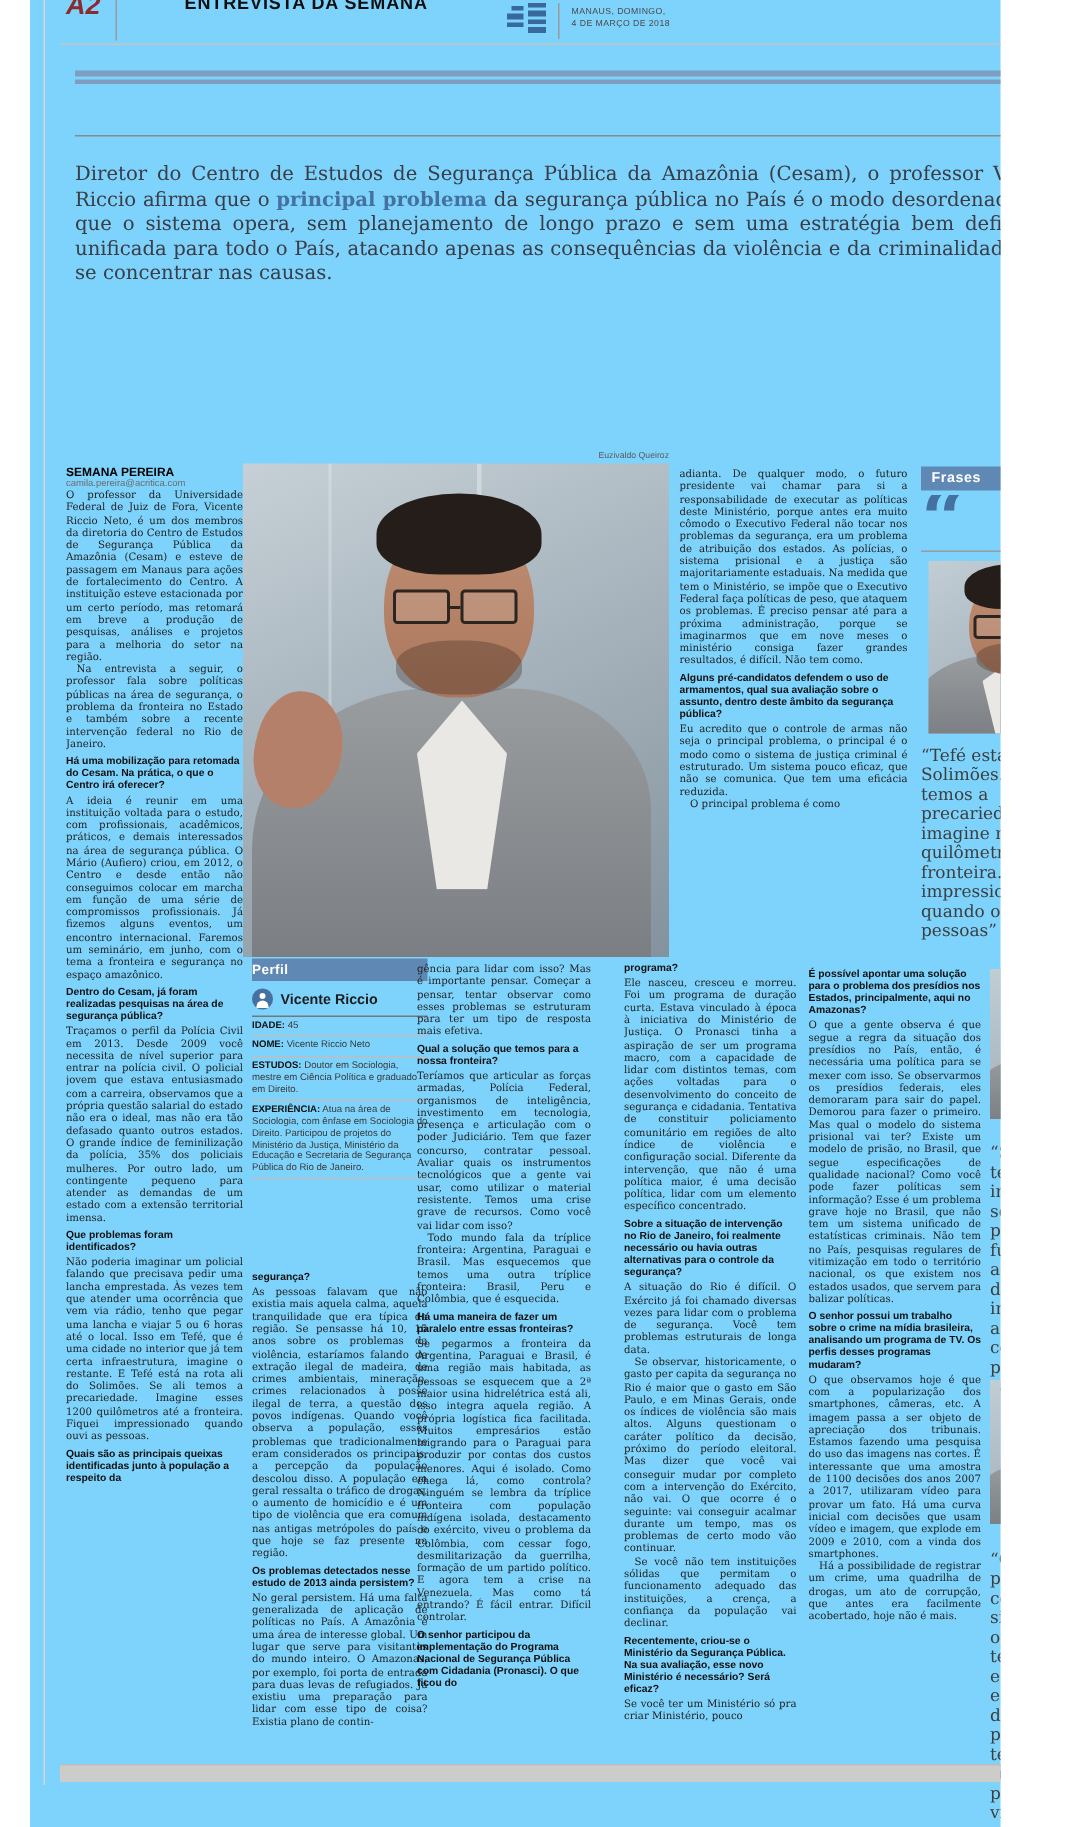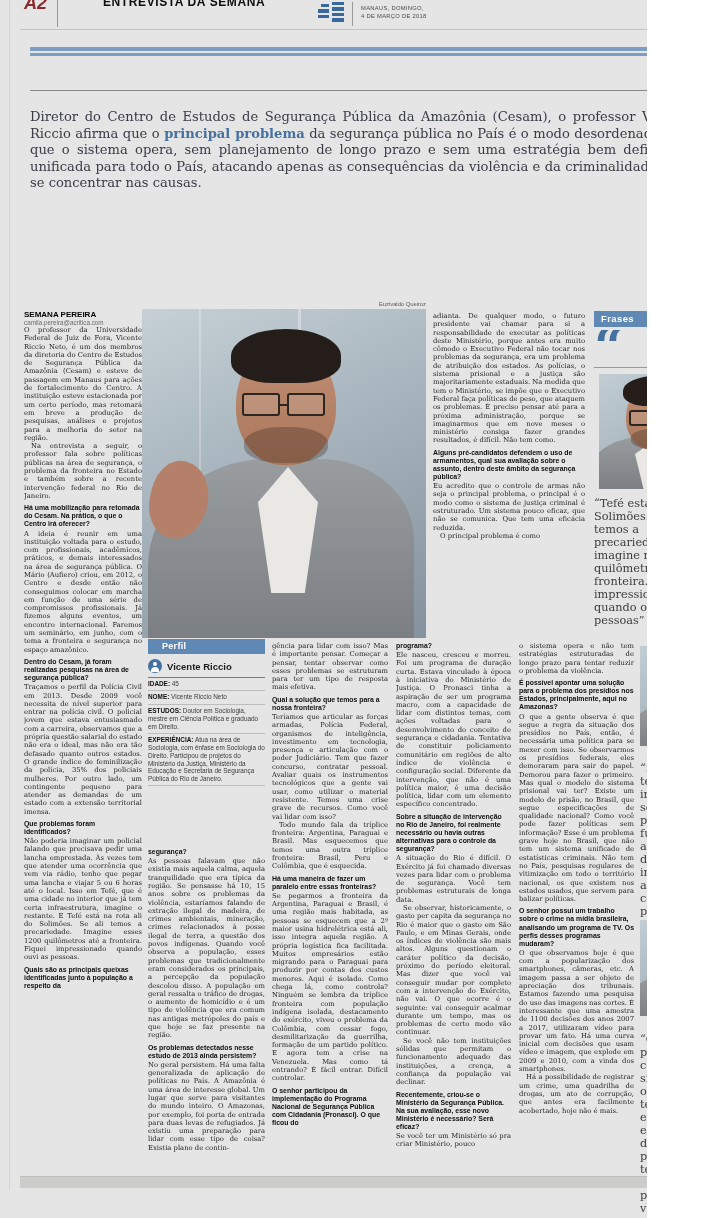--- a/index.html
+++ b/index.html
@@ -1,17 +1,17 @@
 <!DOCTYPE html>
 <html lang="pt"><head>
 <meta charset="utf-8">
 <style>
   html,body{margin:0;padding:0;background:#fff;}
-  .page{position:relative;width:647px;height:1218px;background:#e5e5e5;overflow:hidden;
-        font-family:"DejaVu Serif",serif;color:#1c1c1c;}
+  .page{position:relative;width:647px;height:1218px;background:#7dd3fc;overflow:hidden;
+        font-family:"DejaVu Serif",serif;color:#1c1c1c;margin-left:20px;}
   
   .pageno{position:absolute;left:24px;top:-7px;font:italic 800 18px "Liberation Sans",sans-serif;color:#8b2b30;}
   .tb-vrule{position:absolute;top:0;width:1px;height:27px;background:#9a9a9a;}
   .section-title{position:absolute;left:103px;top:-5px;font:800 12px "Liberation Sans",sans-serif;
         letter-spacing:.6px;color:#0e0e0e;}
   .brand-logo{position:absolute;left:318px;top:2px;width:28px;height:23px;}
   .brand-logo .bars{position:absolute;display:flex;flex-direction:column;gap:2px;}
   .brand-logo .bars div{height:3.4px;background:#38699c;}
   .date-block{position:absolute;left:361px;top:5px;font:5.8px/7.6px "Liberation Sans",sans-serif;
         color:#4a4a4a;letter-spacing:.3px;text-transform:uppercase;}
@@ -35,21 +35,21 @@
   .col p{margin:0;}
   .col .b-q{font-family:"Liberation Sans",sans-serif;font-weight:bold;font-size:6.9px;line-height:8.1px;
         margin:4px 0 1px;text-align:left;color:#0f0f0f;}
   .col .b-qc{font-family:"Liberation Sans",sans-serif;font-weight:bold;font-size:6.9px;line-height:8.1px;
         margin:0 0 1px;text-align:left;color:#0f0f0f;}
   .col .b-p{text-indent:7px;}
   .byline-name{font:bold 8px "Liberation Sans",sans-serif;margin:0 0 2px;text-align:left;color:#000;}
   .byline-email{font:6.3px "Liberation Sans",sans-serif;color:#6b6b6b;margin:0 0 11px;text-align:left;}
   #col1{left:24px;top:2px;width:118px;height:866px;}
   #col2b{left:148px;top:540px;width:117px;height:328px;}
-  #col3{left:272px;top:334px;width:116px;height:534px;}
+  #col3{left:258px;top:334px;width:116px;height:534px;}
   #col4{left:396px;top:334px;width:115px;height:534px;}
   #col5{left:519px;top:334px;width:115px;height:534px;}
   #widecol{left:433px;top:4px;width:152px;height:330px;}
   
   .photo{position:absolute;overflow:hidden;background:linear-gradient(155deg,#c6d0d6 0%,#a7b4bd 45%,#84929d 100%);}
   .photo .win{position:absolute;top:0;left:55%;width:3px;height:100%;background:rgba(255,255,255,.35);}
   .photo .win2{position:absolute;top:0;left:20%;width:2px;height:100%;background:rgba(255,255,255,.25);}
   .ph-body{position:absolute;background:linear-gradient(#9a9da0,#7b7e82);border-radius:45% 35% 0 0/60% 45% 0 0;}
   .ph-shirt{position:absolute;background:#eae8e4;clip-path:polygon(50% 0,100% 28%,78% 100%,22% 100%,0 28%);}
   .ph-head{position:absolute;background:linear-gradient(#c18f73,#aa775d);border-radius:50% 50% 46% 46%;}
@@ -57,21 +57,21 @@
   .ph-stubble{position:absolute;background:rgba(62,42,30,.33);border-radius:44%;}
   .ph-glasses{position:absolute;display:flex;align-items:center;}
   .ph-glasses i{display:block;border:2px solid #2d2520;border-radius:3px;background:rgba(255,255,255,.12);}
   .ph-glasses em{display:block;width:7px;height:2px;background:#2d2520;}
   .ph-hand{position:absolute;background:#b5806a;border-radius:46% 54% 50% 50%;}
   .credit{position:absolute;left:142px;top:-7px;width:284px;text-align:right;
         font:5.8px "Liberation Sans",sans-serif;color:#5a5a5a;}
   
   .perfil{position:absolute;left:148px;top:331px;width:117px;font-family:"Liberation Sans",sans-serif;}
   .perfil-bar{height:15px;background:#5f88b4;color:#fff;font:bold 9px/15px "Liberation Sans",sans-serif;
-        padding-left:14px;letter-spacing:.3px;}
+        padding-left:0;letter-spacing:.3px;}
   .perfil-name-row{display:flex;align-items:center;gap:5px;padding:5px 0 4px;border-bottom:1px solid #777;}
   .p-icon{width:14px;height:14px;border-radius:50%;background:#44719f;position:relative;flex:0 0 auto;}
   .p-icon::before{content:"";position:absolute;top:2.6px;left:5px;width:4.2px;height:4.2px;border-radius:50%;background:#fff;}
   .p-icon::after{content:"";position:absolute;top:7.6px;left:2.8px;width:8.6px;height:5px;
         border-radius:4.5px 4.5px 0 0;background:#fff;}
   .perfil-name{font-weight:bold;font-size:9.5px;color:#1d1d1d;}
   .pf-row{font-size:6.4px;line-height:7.9px;padding:2.2px 0;border-bottom:1px solid #bdbdbd;color:#3a3a3a;}
   .pf-row b{color:#0f0f0f;}
   
   .frases{position:absolute;left:594px;top:3px;width:121px;}
@@ -221,21 +221,20 @@
         <p class="b-qc">programa?</p>
         <p class="b-c">Ele nasceu, cresceu e morreu. Foi um programa de duração curta. Estava vinculado à época à iniciativa do Ministério de Justiça. O Pronasci tinha a aspiração de ser um programa macro, com a capacidade de lidar com distintos temas, com ações voltadas para o desenvolvimento do conceito de segurança e cidadania. Tentativa de constituir policiamento comunitário em regiões de alto índice de violência e configuração social. Diferente da intervenção, que não é uma política maior, é uma decisão política, lidar com um elemento específico concentrado.</p>
         <p class="b-q">Sobre a situação de intervenção no Rio de Janeiro, foi realmente necessário ou havia outras alternativas para o controle da segurança?</p>
         <p class="b-c">A situação do Rio é difícil. O Exército já foi chamado diversas vezes para lidar com o problema de segurança. Você tem problemas estruturais de longa data.</p>
         <p class="b-p">Se observar, historicamente, o gasto per capita da segurança no Rio é maior que o gasto em São Paulo, e em Minas Gerais, onde os índices de violência são mais altos. Alguns questionam o caráter político da decisão, próximo do período eleitoral. Mas dizer que você vai conseguir mudar por completo com a intervenção do Exército, não vai. O que ocorre é o seguinte: vai conseguir acalmar durante um tempo, mas os problemas de certo modo vão continuar.</p>
         <p class="b-p">Se você não tem instituições sólidas que permitam o funcionamento adequado das instituições, a crença, a confiança da população vai declinar.</p>
         <p class="b-q">Recentemente, criou-se o Ministério da Segurança Pública. Na sua avaliação, esse novo Ministério é necessário? Será eficaz?</p>
         <p class="b-c">Se você ter um Ministério só pra criar Ministério, pouco</p>
       </div>
     <div id="col5" class="col">
-        <p class="b-c">o sistema opera e não tem estratégias estruturadas de longo prazo para tentar reduzir o problema da violência.</p>
         <p class="b-q">É possível apontar uma solução para o problema dos presídios nos Estados, principalmente, aqui no Amazonas?</p>
         <p class="b-c">O que a gente observa é que segue a regra da situação dos presídios no País, então, é necessária uma política para se mexer com isso. Se observarmos os presídios federais, eles demoraram para sair do papel. Demorou para fazer o primeiro. Mas qual o modelo do sistema prisional vai ter? Existe um modelo de prisão, no Brasil, que segue especificações de qualidade nacional? Como você pode fazer políticas sem informação? Esse é um problema grave hoje no Brasil, que não tem um sistema unificado de estatísticas criminais. Não tem no País, pesquisas regulares de vitimização em todo o território nacional, os que existem nos estados usados, que servem para balizar políticas.</p>
         <p class="b-q">O senhor possui um trabalho sobre o crime na mídia brasileira, analisando um programa de TV. Os perfis desses programas mudaram?</p>
         <p class="b-c">O que observamos hoje é que com a popularização dos smartphones, câmeras, etc. A imagem passa a ser objeto de apreciação dos tribunais. Estamos fazendo uma pesquisa do uso das imagens nas cortes. É interessante que uma amostra de 1100 decisões dos anos 2007 a 2017, utilizaram vídeo para provar um fato. Há uma curva inicial com decisões que usam vídeo e imagem, que explode em 2009 e 2010, com a vinda dos smartphones.</p>
         <p class="b-p">Há a possibilidade de registrar um crime, uma quadrilha de drogas, um ato de corrupção, que antes era facilmente acobertado, hoje não é mais.</p>
       </div>
 
     <div id="sbphoto2" class="sb-photo">
       <div class="ph-body" style="left:-10px;top:58px;width:96px;height:44px"></div>
       <div class="ph-head" style="left:14px;top:8px;width:48px;height:56px"></div>

